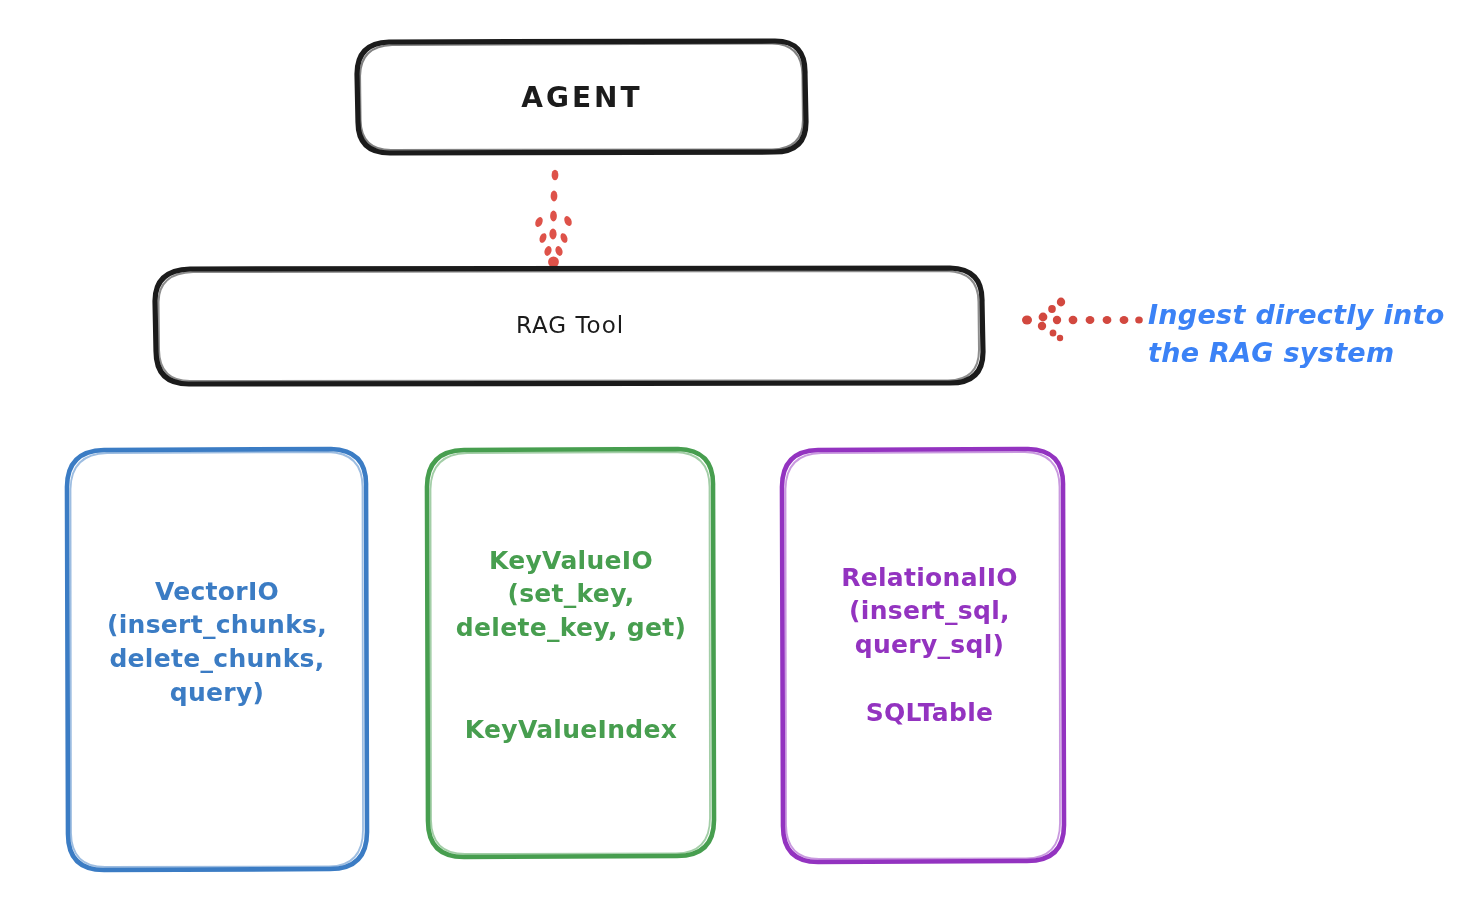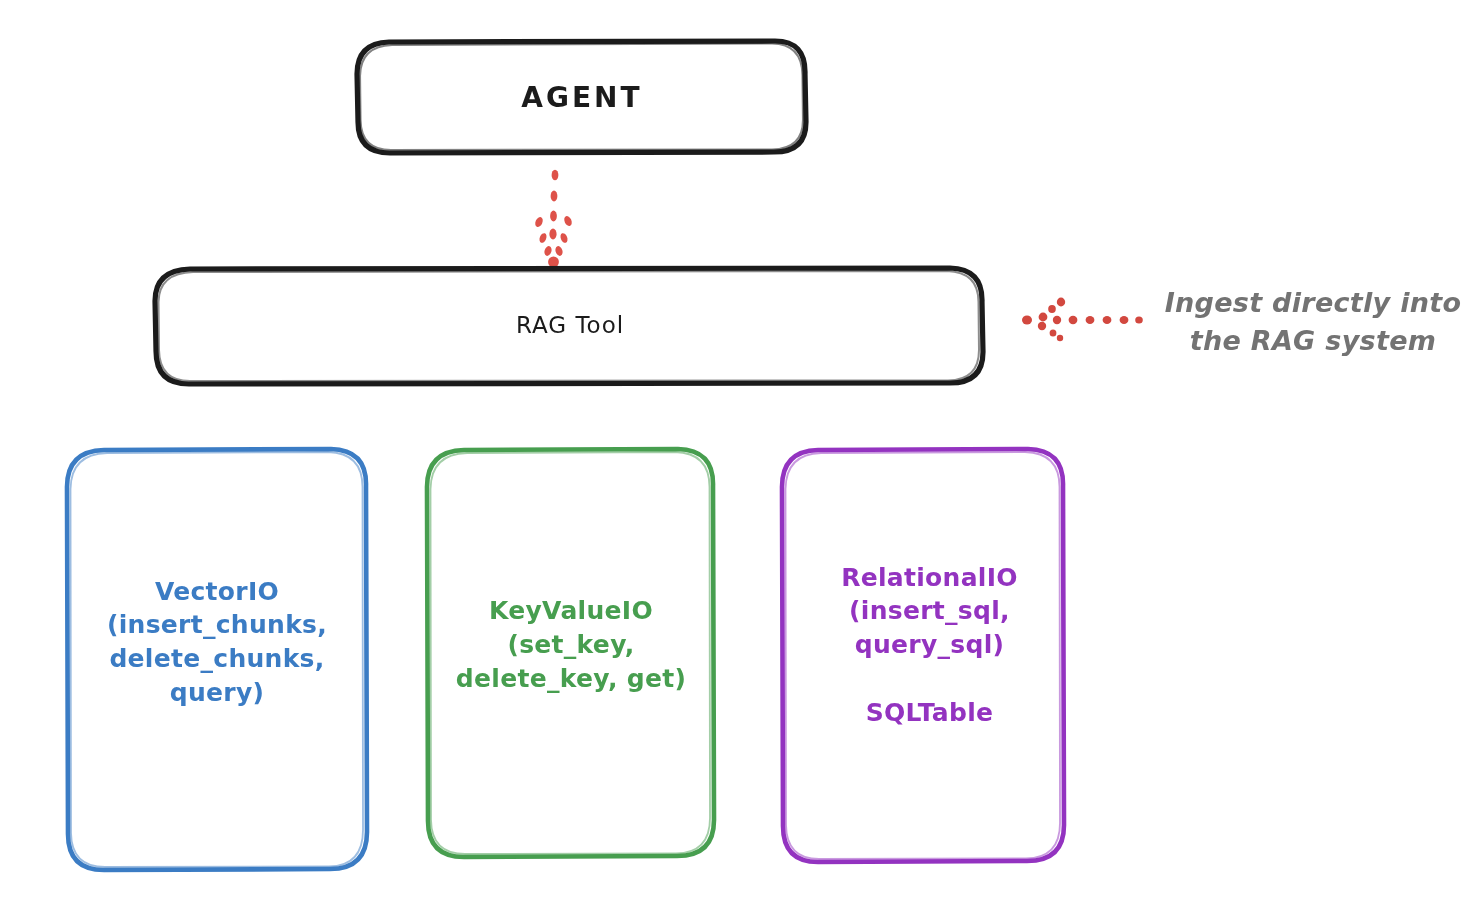--- a/index.html
+++ b/index.html
@@ -119,29 +119,28 @@
   .leaf-stack {
     display: flex;
     flex-direction: column;
     align-items: center;
   }
 
   
   #annotation-ingest {
     position: absolute;
     left: 1148px;
-    top: 284px;
+    top: 296px;
     width: 330px;
-    color: #737373;
+    color: #3b82f6;
     font-family: "DejaVu Sans", sans-serif;
     font-size: 27px;
     font-weight: 600;
     font-style: italic;
     line-height: 1.42;
-    text-align: center;
     white-space: pre-line;
     letter-spacing: 0.3px;
   }
 </style>
 </head>
 <body>
 
 <svg id="canvas" viewBox="0 0 1484 910" xmlns="http://www.w3.org/2000/svg" aria-hidden="true">
 
   <g>
@@ -226,20 +225,21 @@
 delete_chunks,
 query)</span>
   </div>
 </div>
 
 <div class="node" id="node-keyvalue">
   <div class="leaf-stack">
     <span class="leaf-text">KeyValueIO
 (set_key,
 delete_key, get)</span>
+    <span class="leaf-text secondary">KeyValueIndex</span>
   </div>
 </div>
 
 <div class="node" id="node-relational">
   <div class="leaf-stack">
     <span class="leaf-text">RelationalIO
 (insert_sql,
 query_sql)</span>
     <span class="leaf-text secondary">SQLTable</span>
   </div>

